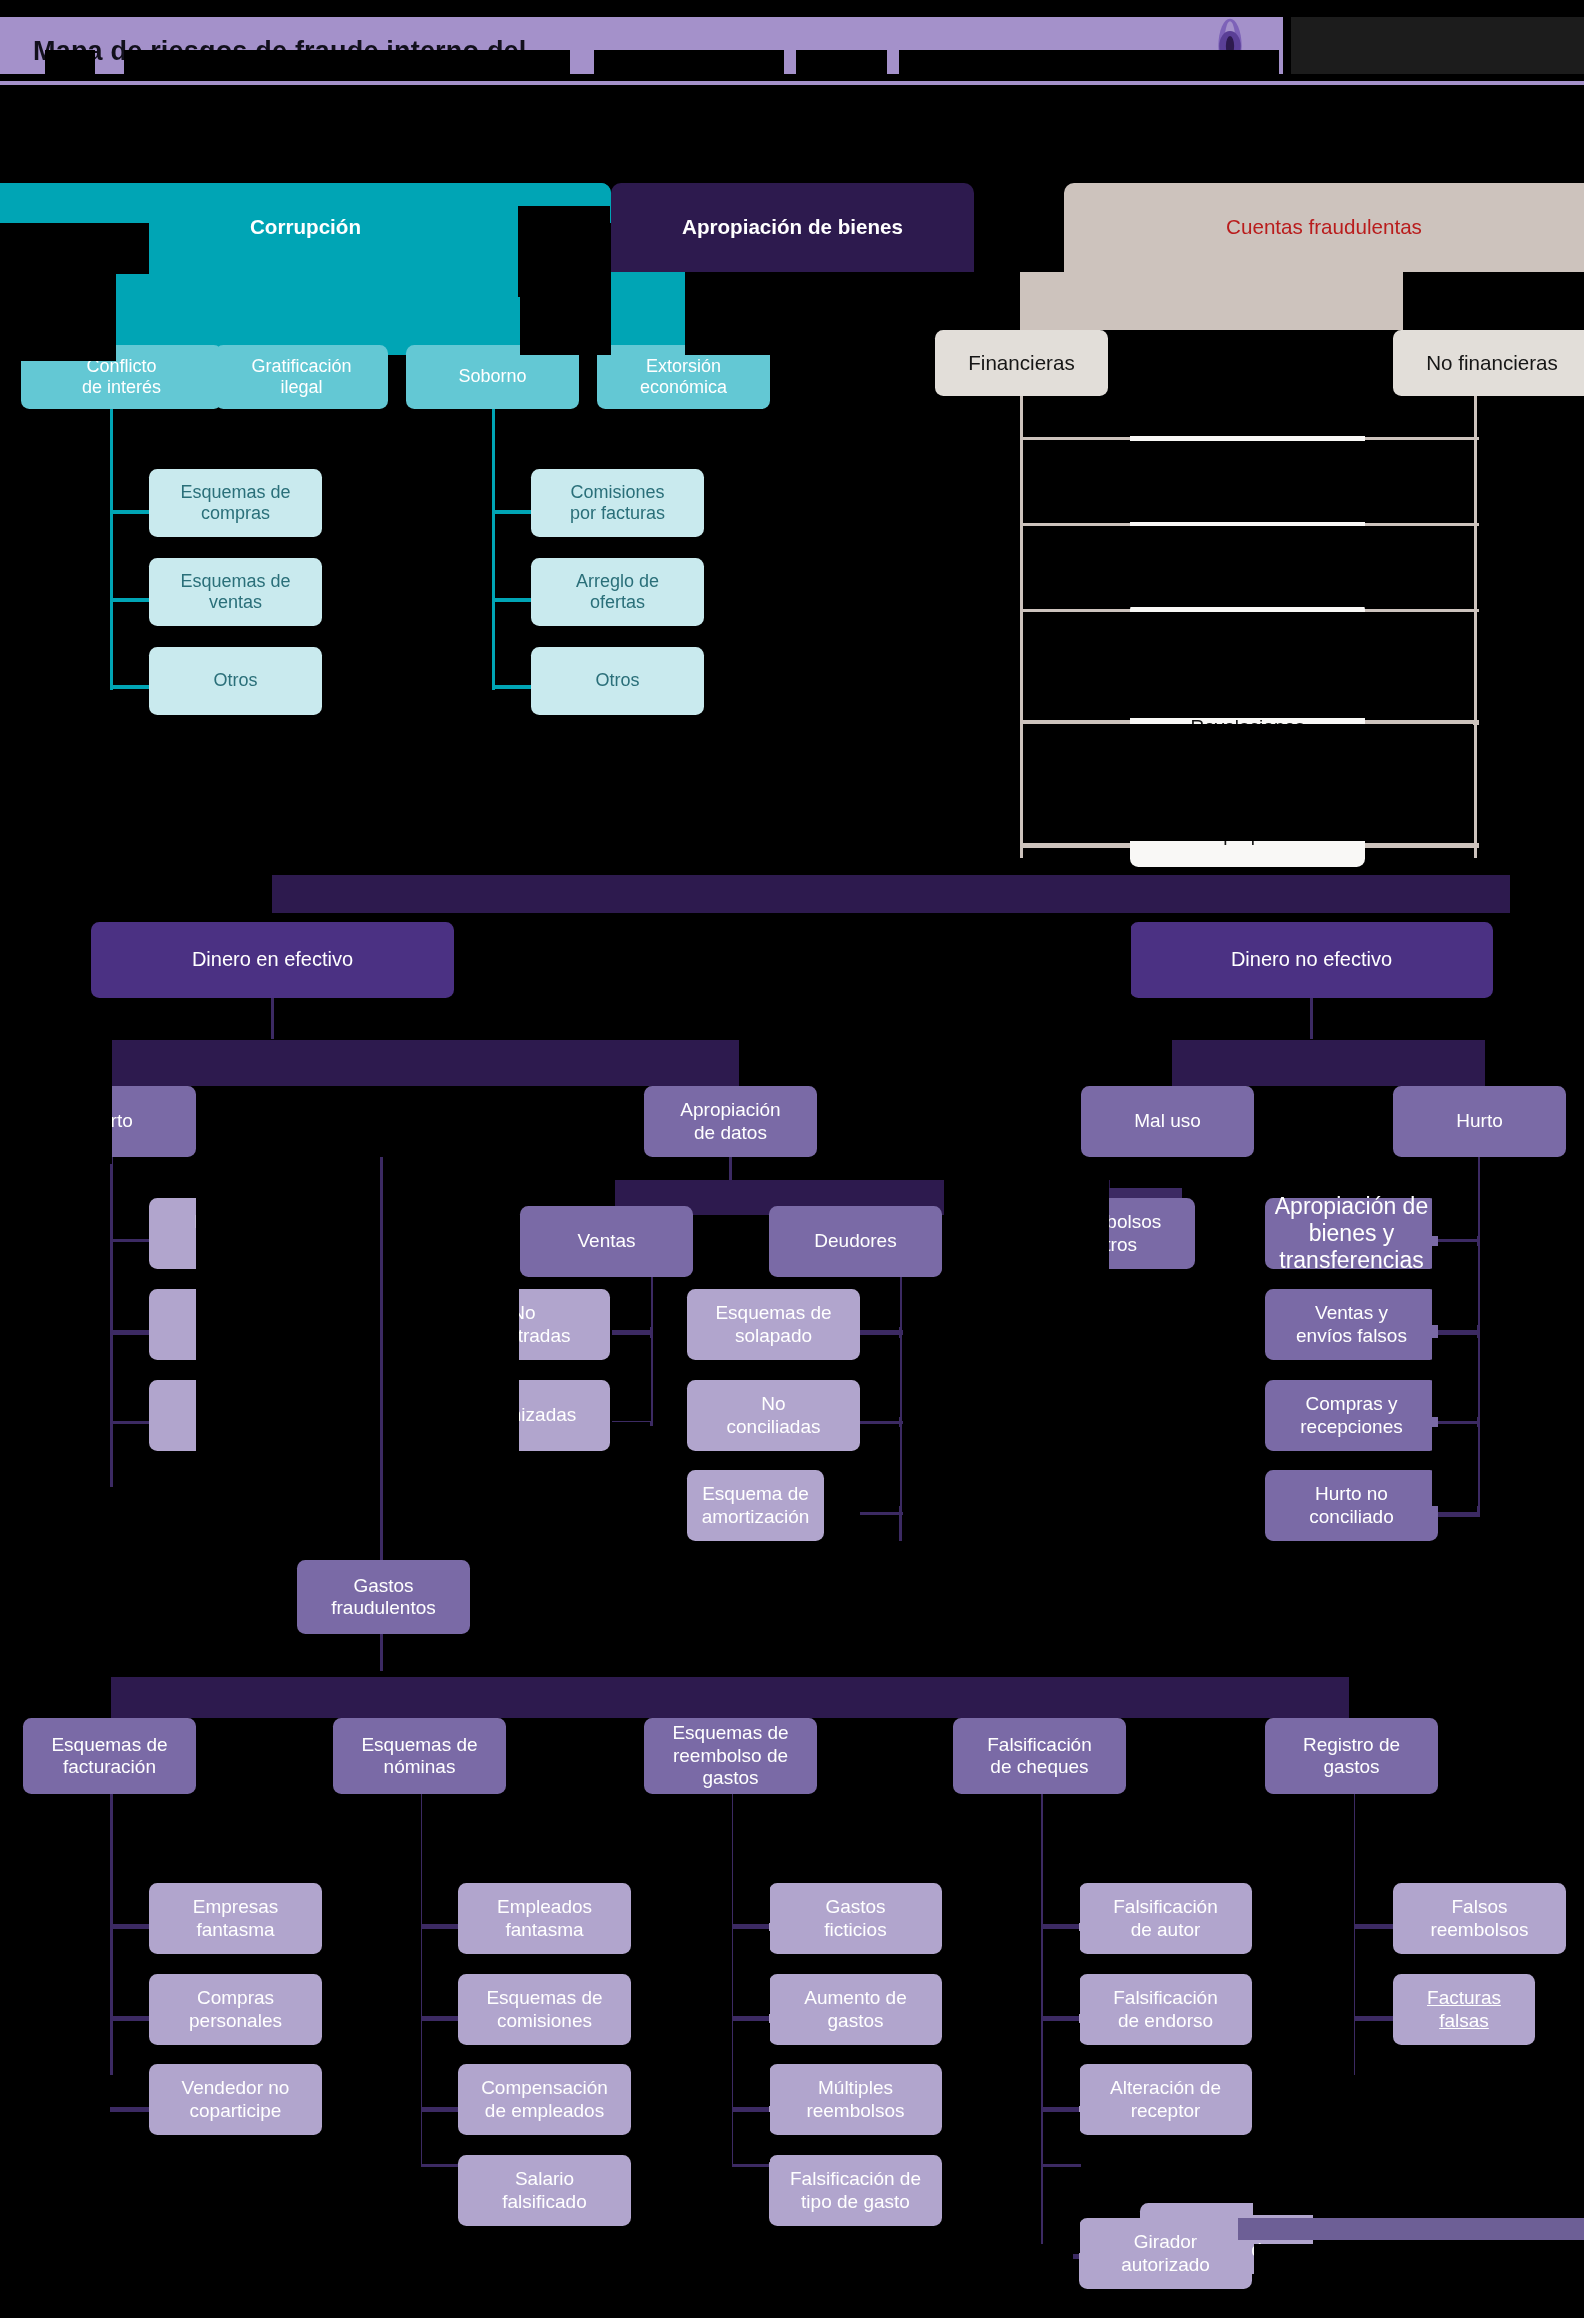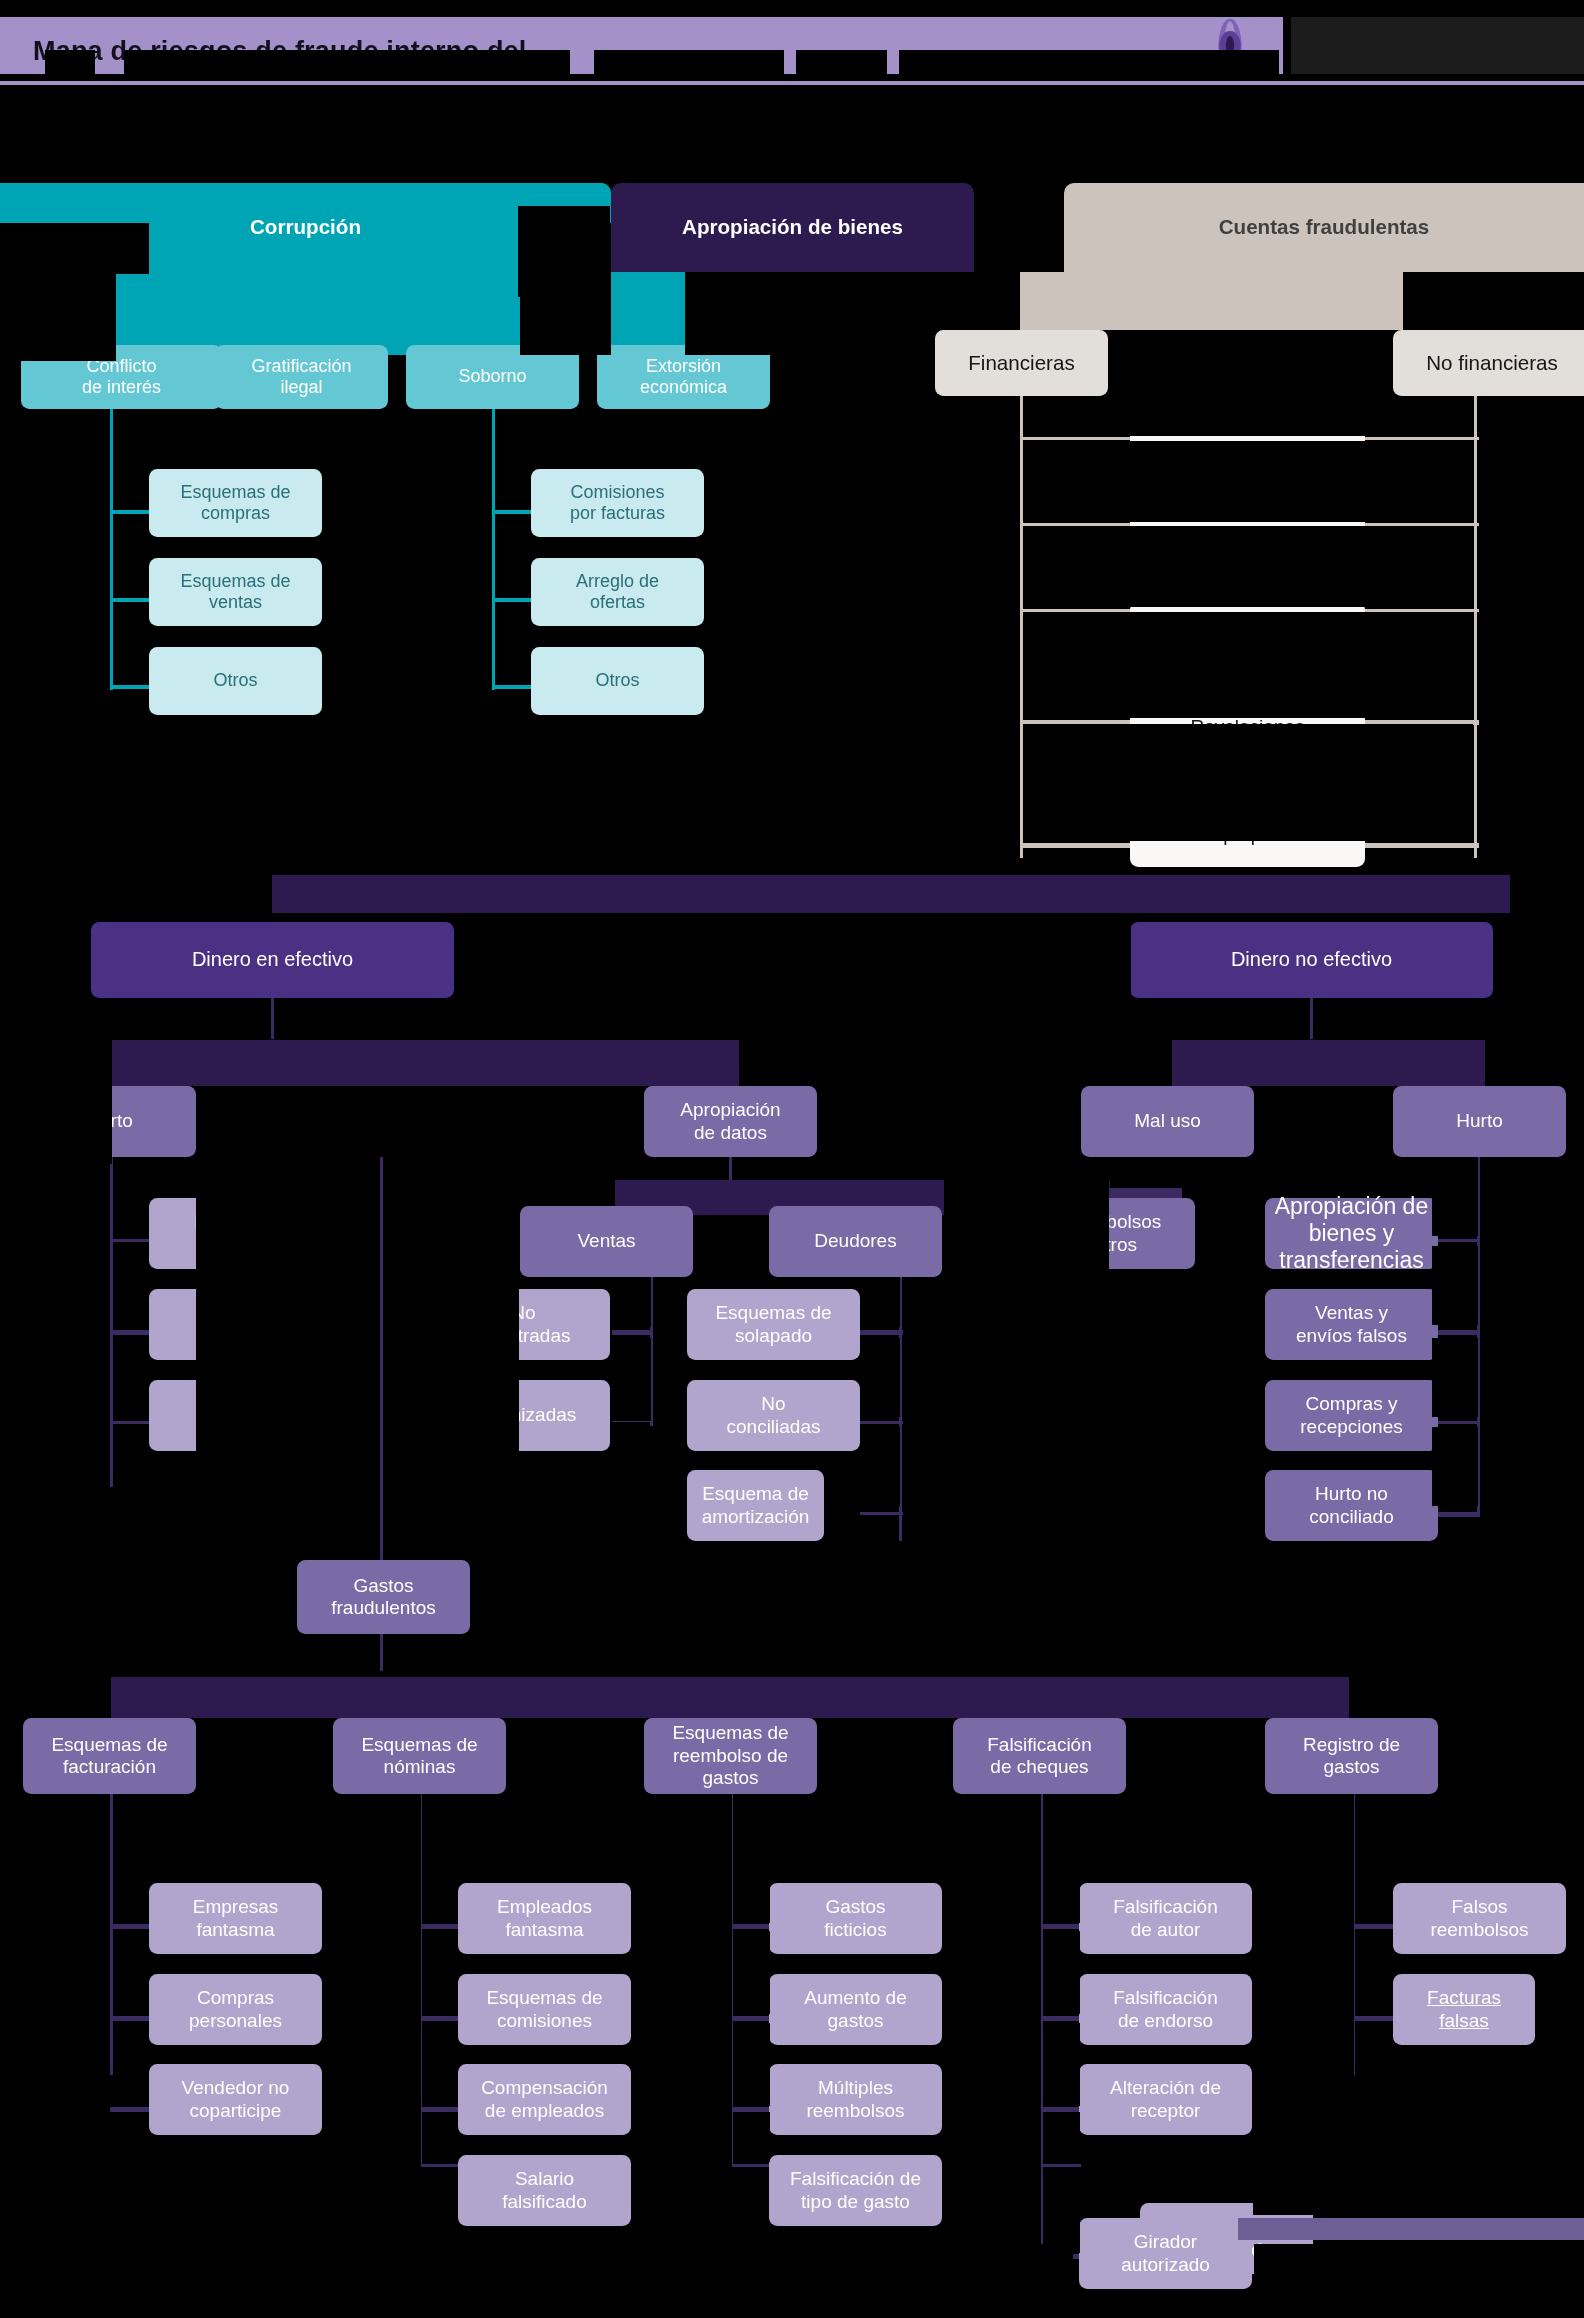--- a/index.html
+++ b/index.html
@@ -42,21 +42,21 @@
   .conn{position:absolute;}
   
   .t-root{background:#00a5b5;color:#fff;font-weight:700;font-size:20.6px;}
   .t-l2{background:#63c8d4;color:#fff;font-size:18px;}
   .t-l3{background:#c9eaee;color:#2a6f79;font-size:18px;}
   .t-bus{background:#00a5b5;}
   .t-conn{background:#00a5b5;}
   
   .p-root{background:#2d1a4e;color:#fff;font-weight:700;font-size:20.6px;}
   
-  .b-root{background:#cdc3bd;color:#404040;font-weight:700;font-size:20.6px;}
+  .b-root{background:#cdc3bd;color:#b91c1c;font-weight:400;font-size:20.6px;}
   .b-l2{background:#e2ded9;color:#161616;font-size:20.6px;}
   .b-l3{background:#f9f8f6;color:#161616;font-size:19px;}
   .b-bus{background:#cdc3bd;}
   .b-conn{background:#cdc3bd;}
   
   .v-l1{background:#4b3183;color:#fff;font-size:20px;}
   .v-l2{background:#7a6aa6;color:#fff;font-size:19px;}
   .v-l3{background:#b1a5cd;color:#fff;font-size:19px;}
   .v-bus{background:#2d1a4e;}
   .v-conn{background:#3c2a63;}

